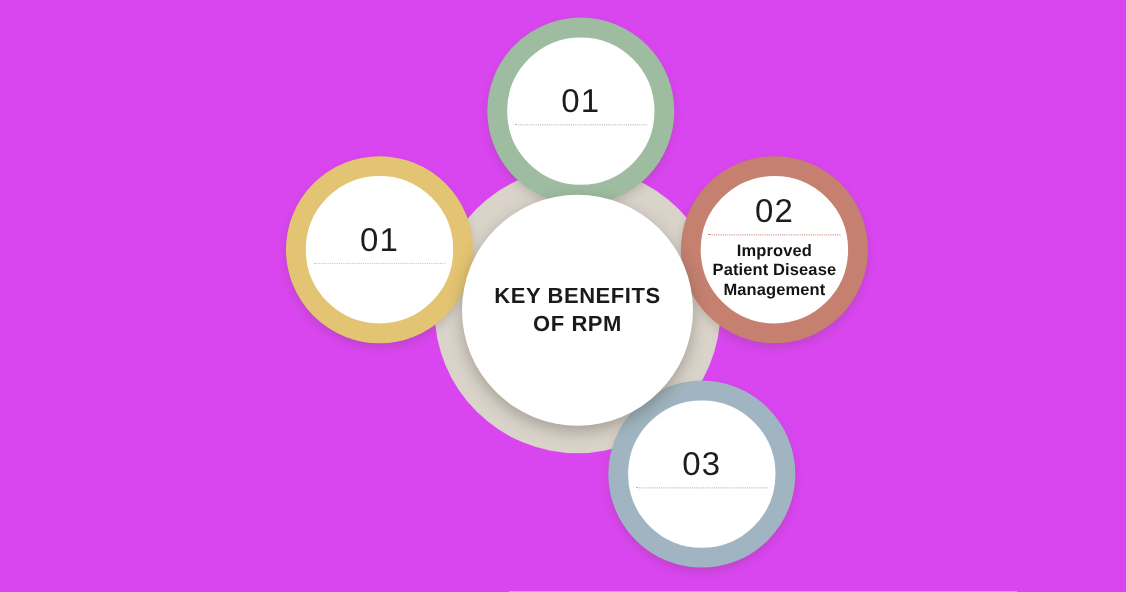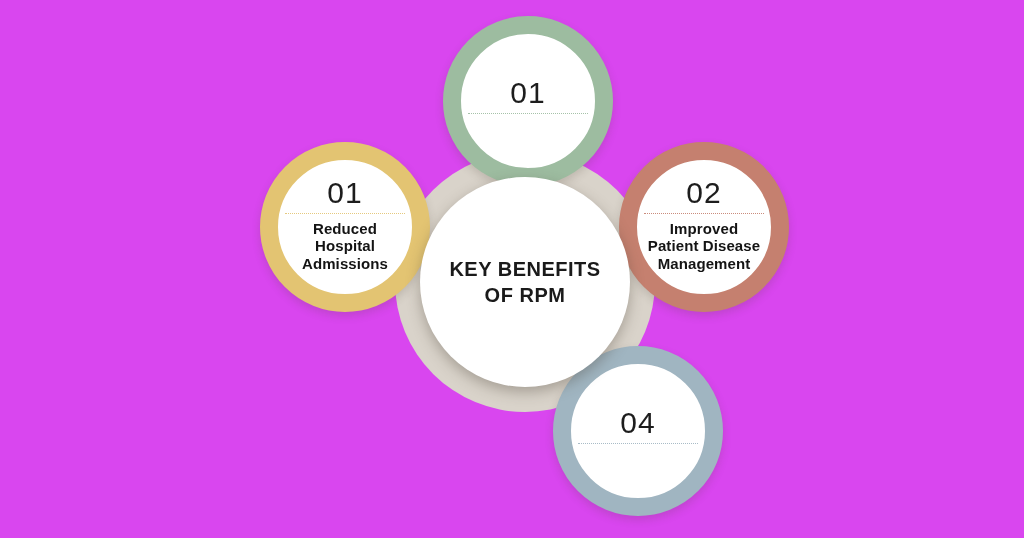--- a/index.html
+++ b/index.html
@@ -74,33 +74,30 @@
       <div class="num">02</div>
       <div class="divider" style="border-top-color: rgb(197, 128, 111);"></div>
       <div class="label">Improved
 Patient Disease
 Management</div>
     </div>
   </div>
 
   <div class="node node-3">
     <div class="ring" style="border-color: rgb(160, 181, 193);">
-      <div class="num">04</div>
+      <div class="num">03</div>
       <div class="divider" style="border-top-color: rgb(160, 181, 193);"></div>
     </div>
   </div>
 
 
   <div class="node node-5">
     <div class="ring" style="border-color: rgb(227, 196, 114);">
       <div class="num">01</div>
       <div class="divider" style="border-top-color: rgb(227, 196, 114);"></div>
-      <div class="label">Reduced
-Hospital
-Admissions</div>
     </div>
   </div>
 
   <div class="center-circle">
     <div class="center-title">KEY BENEFITS
 OF RPM</div>
   </div>
 
 </div>
 

